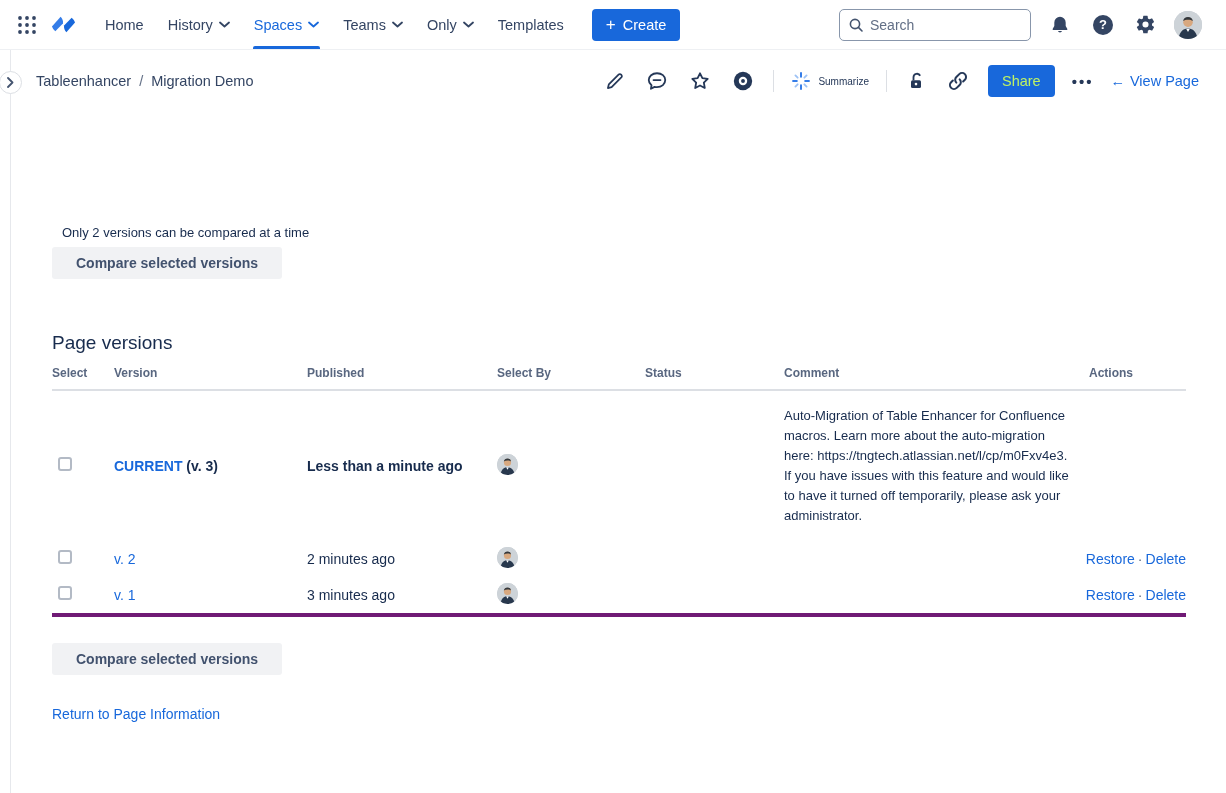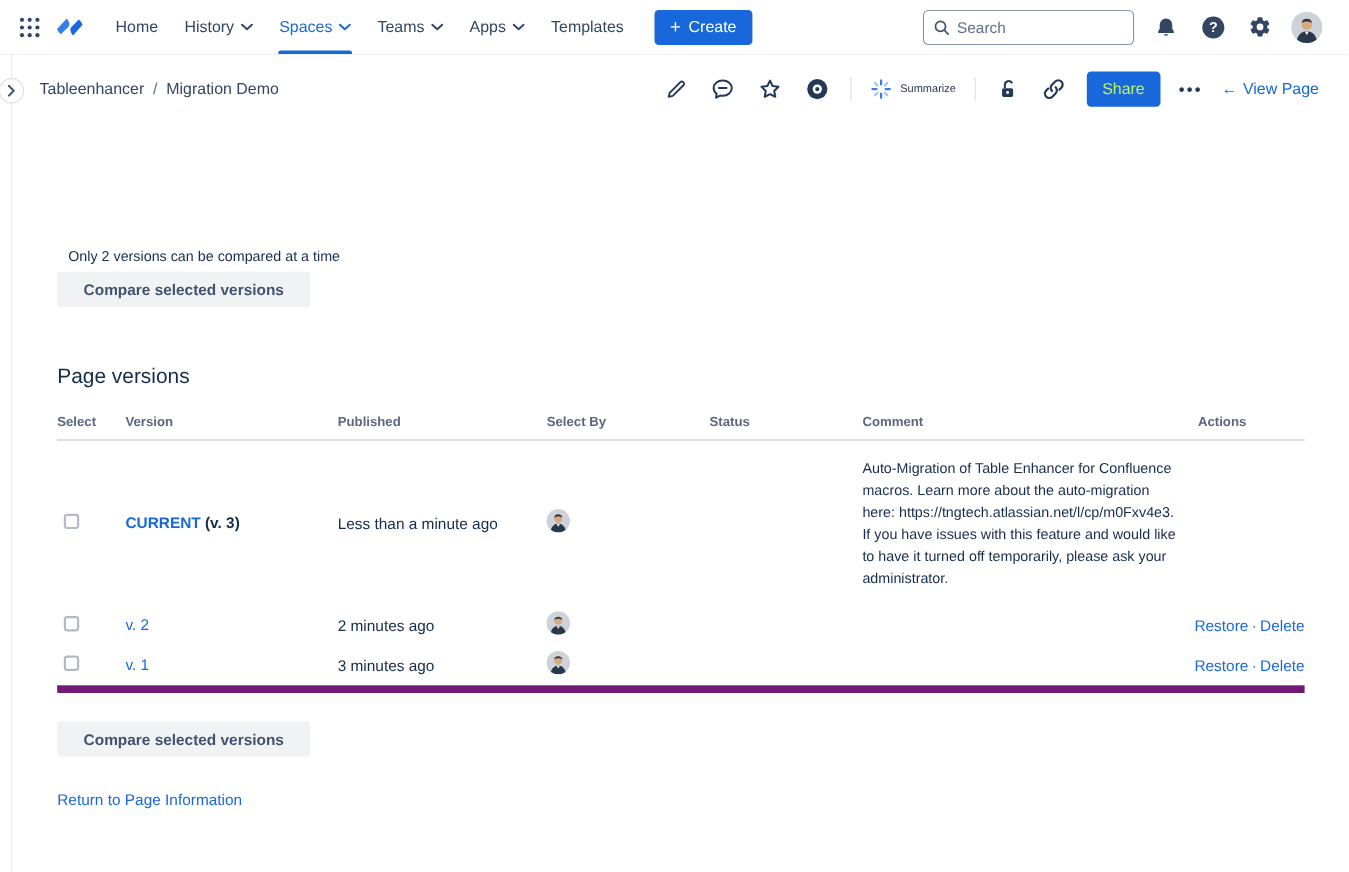--- a/index.html
+++ b/index.html
@@ -87,36 +87,36 @@
     font-size:27px; font-weight:600; color:#1C2B4A; letter-spacing:-0.2px;
   }
   .compare-note { margin:113px 0 0 10px; font-size:13px; color:#172B4D; }
   .compare-btn {
     display:inline-block; margin-top:7px; height:32px; padding:0 24px;
     background:#F1F2F4; border:none; border-radius:3px;
     font-size:14px; font-weight:700; color:#42526E; font-family:inherit; cursor:pointer;
   }
   .section-heading { margin-top:53px; font-size:19px; font-weight:500; color:#172B4D; }
   
-  .vtable { margin-top:14px; border-bottom:7px solid #701a75; }
+  .vtable { margin-top:4px; border-bottom:4px solid #701a75; }
   .vrow { display:grid; grid-template-columns:62px 193px 190px 148px 139px 290px 1fr; align-items:center; }
   .vhead { border-bottom:2px solid #DCDFE4; padding-bottom:9px; padding-top:8px; }
   .vhead .hcell { font-size:12px; font-weight:700; color:#596780; }
   .hcell-actions { padding-left:15px; }
   .row-current { min-height:150px; }
   .row-sm { height:36px; }
   .cb {
     appearance:none; -webkit-appearance:none; width:14px; height:14px; margin-left:6px;
     border:2px solid #B3BAC5; border-radius:3px; background:#fff; cursor:pointer;
   }
   .ver-link { color:#1868DB; text-decoration:none; font-size:14px; cursor:pointer; }
   .ver-current { font-weight:700; }
   .ver-suffix { font-weight:700; color:#172B4D; font-size:14px; }
   .pub { font-size:14px; color:#172B4D; }
-  .pub-bold { font-weight:400; }
+  .pub-bold { font-weight:700; }
   .comment-cell { font-size:13px; line-height:20px; color:#172B4D; padding:10px 2px 10px 0; }
   .actions-cell { text-align:right; font-size:14px; white-space:nowrap; }
   .action-link { color:#1868DB; text-decoration:none; cursor:pointer; }
   .action-sep { color:#596780; padding:0 3px; }
   .compare-bottom { margin-top:26px; }
   .return-link { display:inline-block; margin-top:31px; font-size:14px; color:#1868DB; text-decoration:none; cursor:pointer; }
   svg { display:block; }
 </style>
 </head>
 <body>
@@ -168,21 +168,21 @@
         </a>
       <a class="nav-item">
           <span>Teams</span>
           <span class="chev">
             <svg width="11" height="7" viewBox="0 0 11 7">
               <polyline points="1,1.5 5.5,5.5 10,1.5" fill="none" stroke="currentColor" stroke-width="1.8" stroke-linecap="round" stroke-linejoin="round"></polyline>
             </svg>
           </span>
         </a>
       <a class="nav-item">
-          <span>Apps</span>
+          <span>Only</span>
           <span class="chev">
             <svg width="11" height="7" viewBox="0 0 11 7">
               <polyline points="1,1.5 5.5,5.5 10,1.5" fill="none" stroke="currentColor" stroke-width="1.8" stroke-linecap="round" stroke-linejoin="round"></polyline>
             </svg>
           </span>
         </a>
       <a class="nav-item">
           <span>Templates</span>
         </a>
     </nav>

